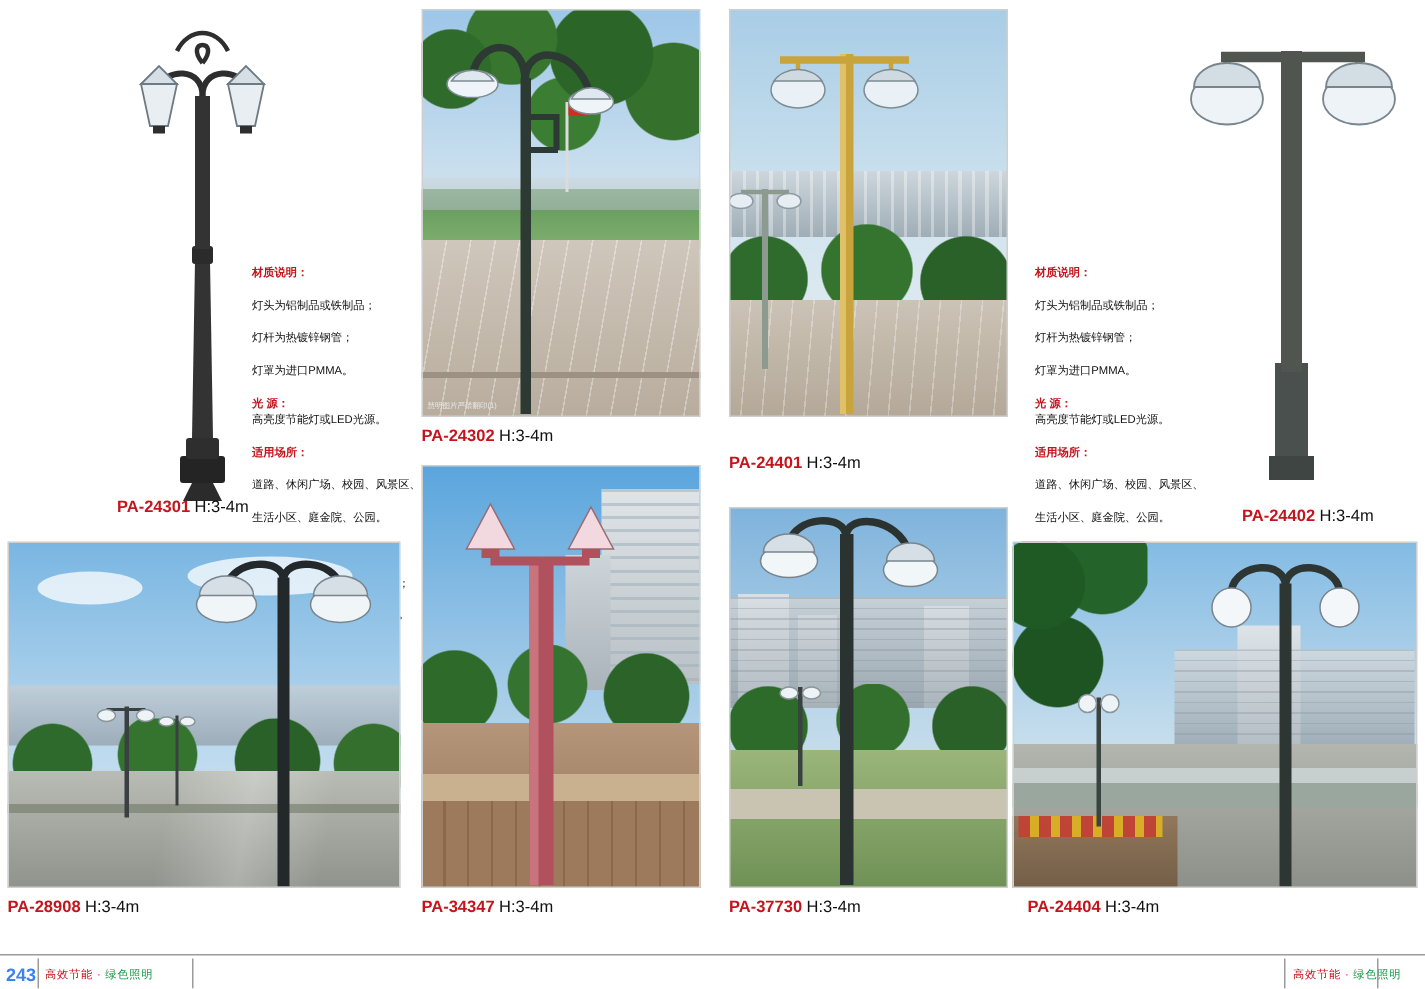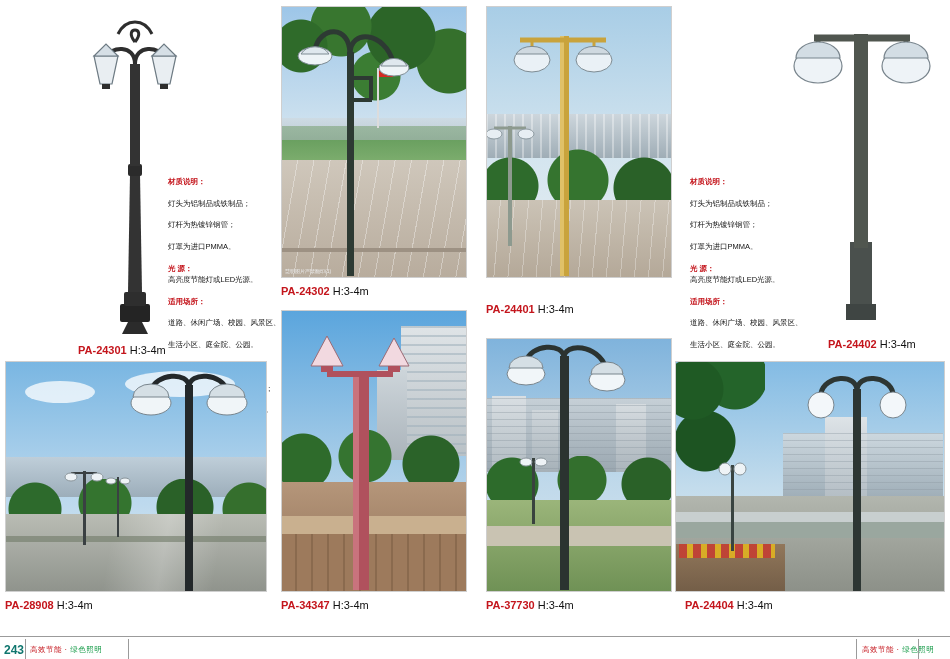--- a/index.html
+++ b/index.html
@@ -37,21 +37,21 @@
   .spec b{color:#c4151c;font-weight:bold;font-size:7.5px;}
 
   
   .footbar{
     position:absolute;left:0;bottom:0;width:950px;height:22px;
     border-top:1px solid #9b9b9b;
     background:#ffffff;
   }
   .pnum{
     position:absolute;bottom:2px;
-    font-size:12px;font-weight:bold;color:#0f766e;
+    font-size:12px;font-weight:bold;color:#3b82f6;
   }
   .ftxt{
     position:absolute;bottom:4px;
     font-size:7.5px;color:#c4151c;letter-spacing:0.5px;margin-top:30px;
   }
   .ftxt .g{color:#119944;}
   .vline{
     position:absolute;bottom:0;width:1px;background:#9b9b9b;
   }
   .cloud{position:absolute;background:rgba(255,255,255,.75);border-radius:50%;}
@@ -81,21 +81,21 @@
         <path d="M54 52 L66 40 L78 52 Z" fill="#d6dfe6" stroke="#6d7a83" stroke-width="1.2"></path>
         <rect x="62" y="80" width="8" height="5" fill="#2e2e2e"></rect>
       </g>
       <g>
         <path d="M112 52 L136 52 L130 80 L118 80 Z" fill="#e9eef2" stroke="#6d7a83" stroke-width="1.2"></path>
         <path d="M112 52 L124 40 L136 52 Z" fill="#d6dfe6" stroke="#6d7a83" stroke-width="1.2"></path>
         <rect x="120" y="80" width="8" height="5" fill="#2e2e2e"></rect>
       </g>
     </svg>
   </div>
-  <div class="cap" style="left:78px;top:344px;">
+  <div class="cap" style="left:78px;top:332px;">
     <span class="code">PA-24301</span><span class="h">H:3-4m</span>
   </div>
 
   <div class="spec" style="left:168px;top:166px;">
     <b>材质说明：</b>
     <div>
       <span>灯头为铝制品或铁制品；</span><br>
       <span>灯杆为热镀锌钢管；</span><br>
       <span>灯罩为进口PMMA。</span>
     </div>

